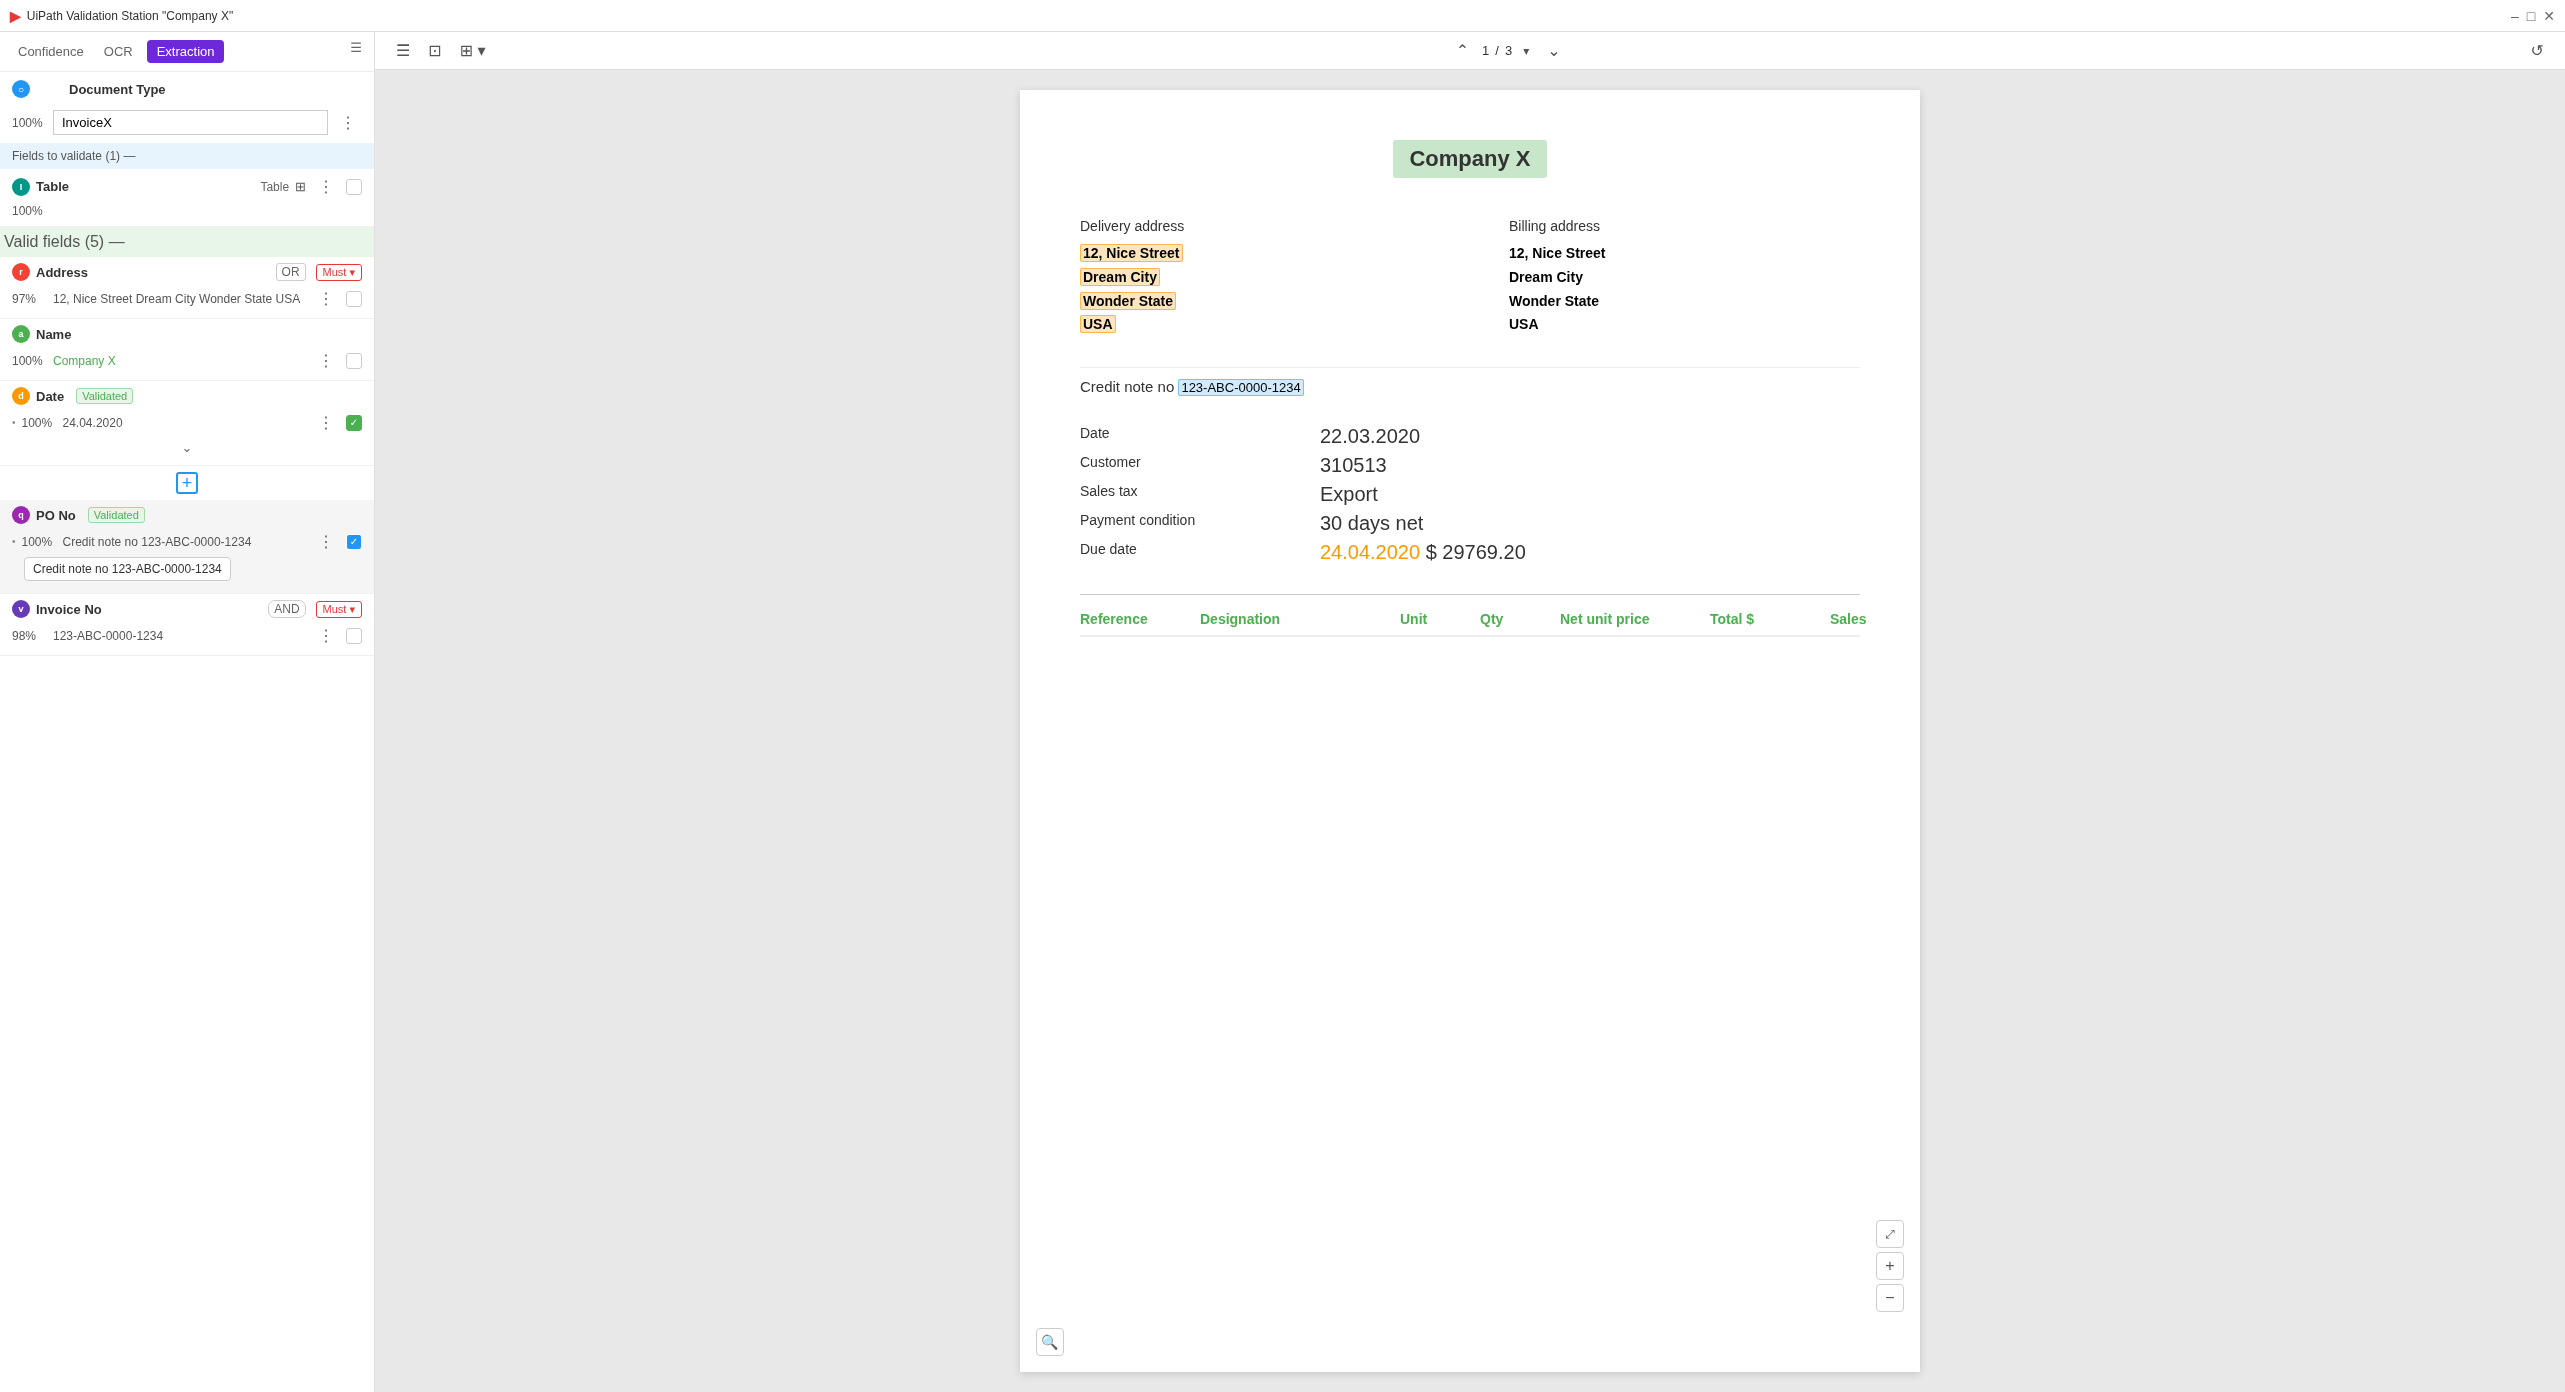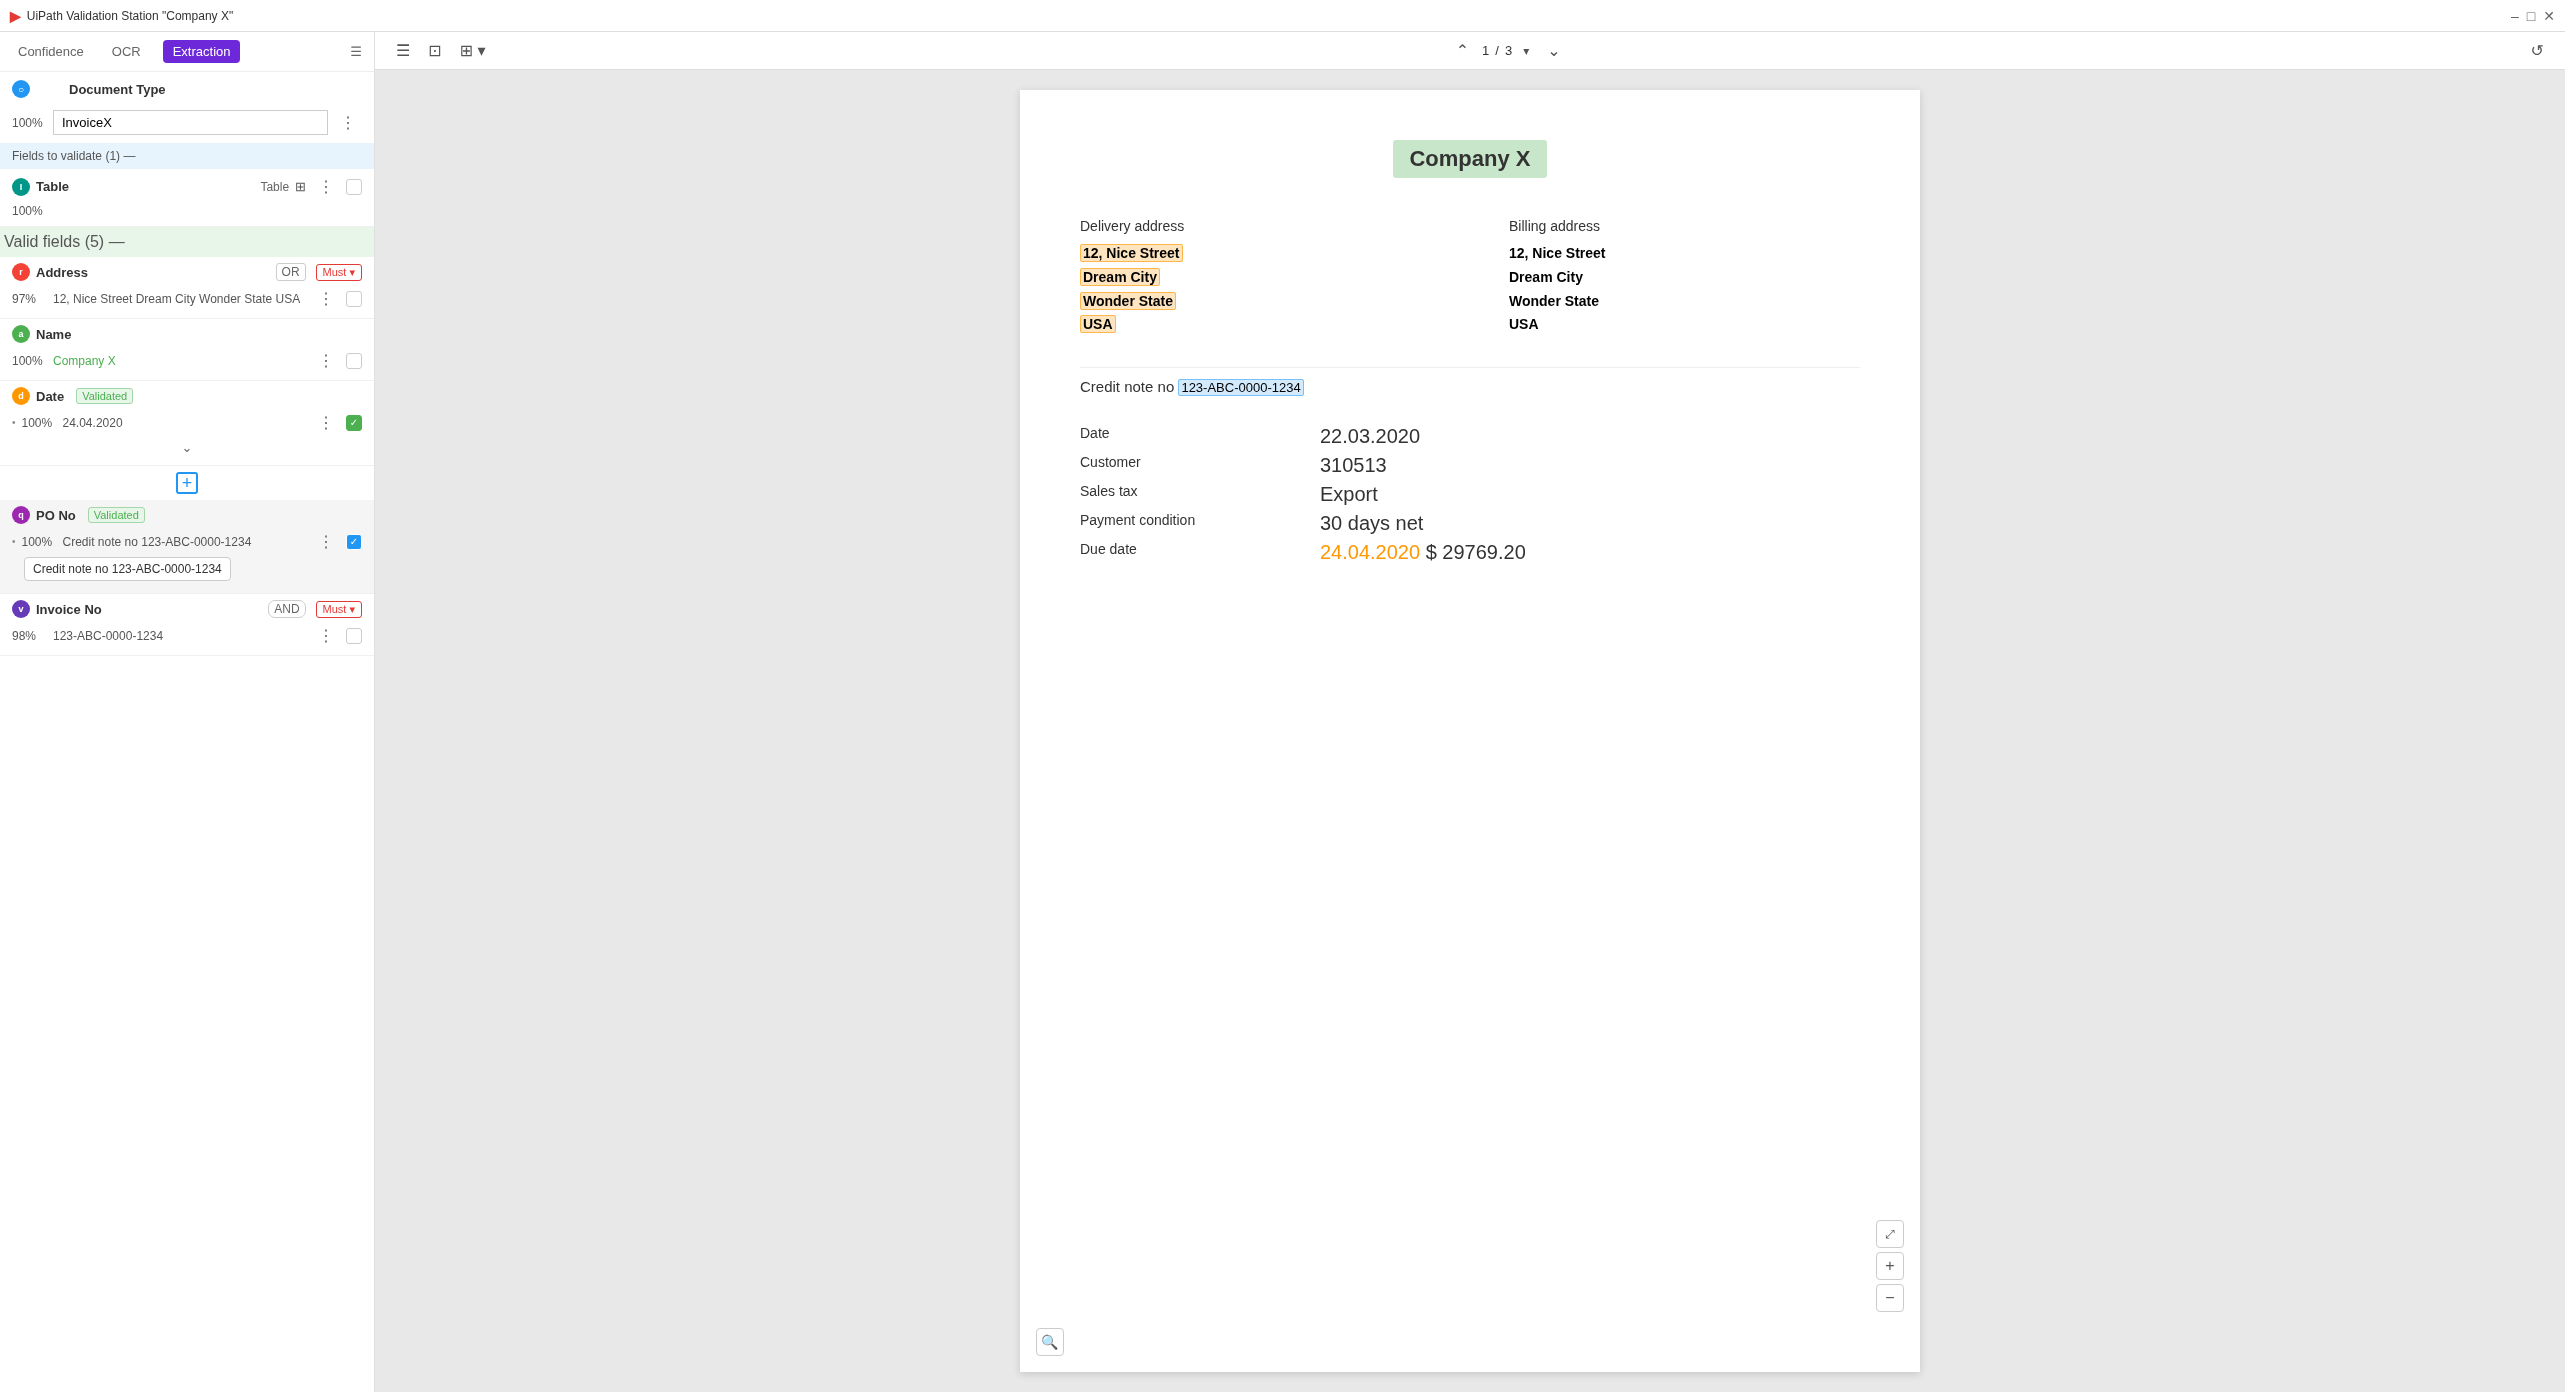--- a/index.html
+++ b/index.html
@@ -30,22 +30,22 @@
       border-right: 1px solid #e0e0e0;
       display: flex;
       flex-direction: column;
       overflow: hidden;
     }
 
     
     .left-toolbar {
       padding: 8px 12px;
       display: flex;
-      align-items: center;
-      gap: 16px;
+      align-items: flex-start;
+      gap: 8px;
       border-bottom: 1px solid #eee;
     }
     .tab-label {
       font-size: 13px;
       color: #666;
       cursor: pointer;
       padding: 4px 6px;
     }
     .tab-active {
       background: #6d28d9;
@@ -596,20 +596,31 @@
           <span class="detail-label">Sales tax</span>
           <span class="detail-value">Export</span>
 
           <span class="detail-label">Payment condition</span>
           <span class="detail-value">30 days net</span>
 
           <span class="detail-label">Due date</span>
           <span class="detail-value"><span style="color:#ff9800; font-weight:500;">24.04.2020</span> $ 29769.20</span>
         </div>
 
+        <div style="border-top: 1px solid #ccc; padding-top: 16px;">
+          <div class="doc-table-header">
+            <span class="th th-reference">Reference</span>
+            <span class="th th-designation">Designation</span>
+            <span class="th th-unit">Unit</span>
+            <span class="th th-qty">Qty</span>
+            <span class="th th-net-unit">Net unit price</span>
+            <span class="th th-total">Total $</span>
+            <span class="th th-sales">Sales</span>
+          </div>
+        </div>
 
         <div class="zoom-controls">
           <div class="zoom-btn" style="font-size:12px;">⤢</div>
           <div class="zoom-btn">+</div>
           <div class="zoom-btn">−</div>
         </div>
 
         <div class="search-btn">🔍</div>
 
       </div>

